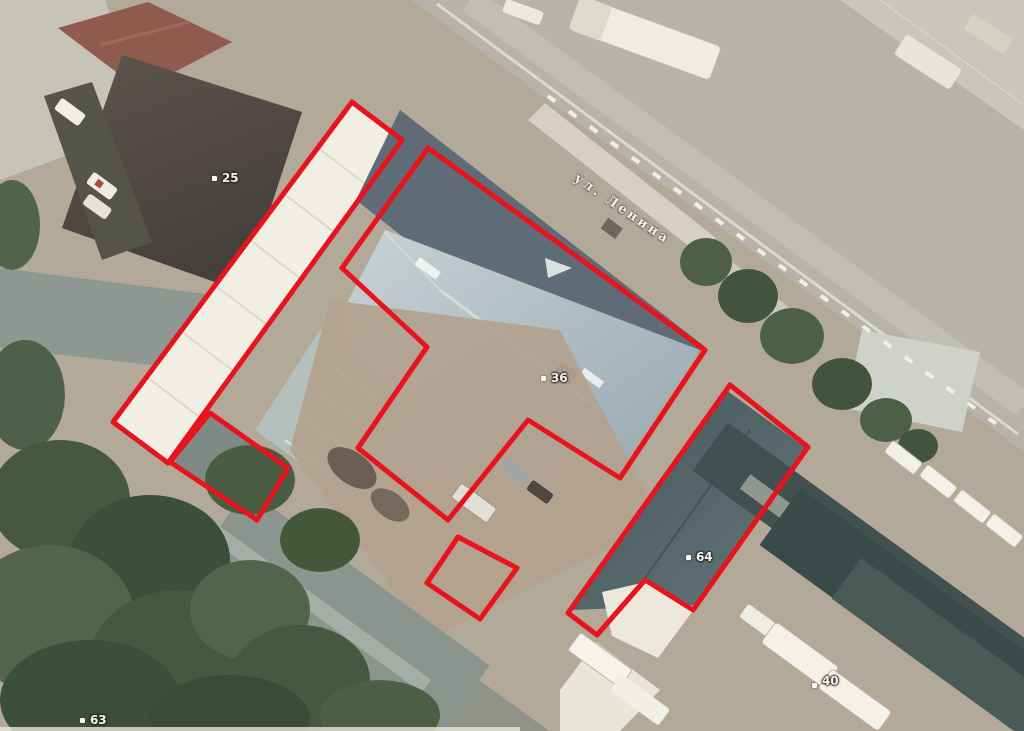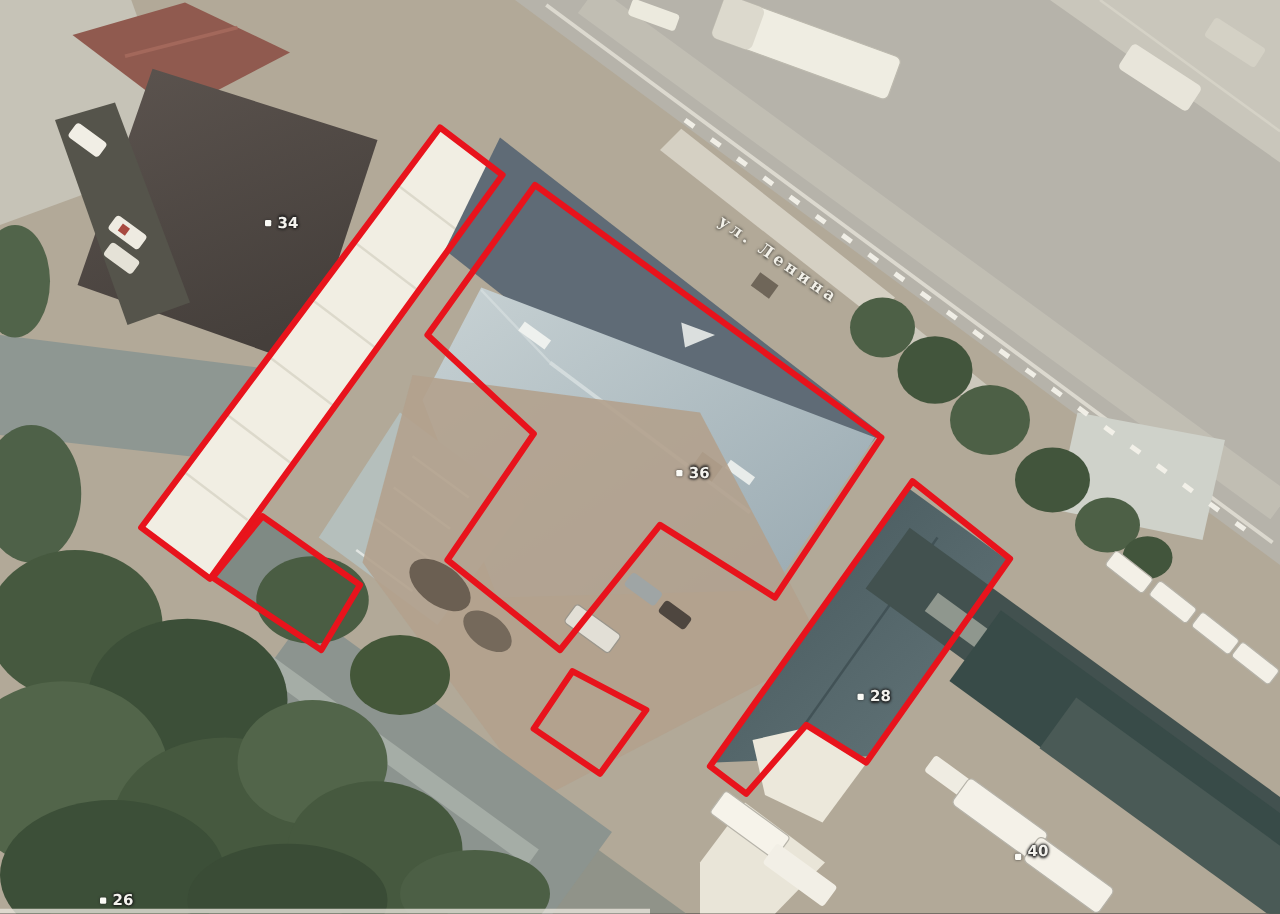--- a/index.html
+++ b/index.html
@@ -194,32 +194,32 @@
     <polygon class="parcel" points="428,148 705,350 620,478 528,420 448,520 358,448 427,347 342,268" stroke="#e8131c" stroke-width="5"></polygon>
     <polygon class="parcel" points="730,385 808,447 693,610 645,580 597,635 568,613" stroke="#e8131c" stroke-width="5"></polygon>
     <polygon class="parcel" points="458,537 517,568 480,619 427,583" stroke="#e8131c" stroke-width="5"></polygon>
     <polygon class="parcel" points="210,413 288,468 257,520 170,462" stroke="#e8131c" stroke-width="5"></polygon>
   </svg>
 
   <div class="street-label">ул. Ленина</div>
 
   <div class="map-label lbl-34">
     <span class="dot"></span>
-    <span>34</span>
+    <span>25</span>
   </div>
   <div class="map-label lbl-36">
     <span class="dot"></span>
     <span>36</span>
   </div>
   <div class="map-label lbl-38">
     <span class="dot"></span>
-    <span>28</span>
+    <span>64</span>
   </div>
   <div class="map-label lbl-40">
     <span class="dot"></span>
     <span>40</span>
   </div>
   <div class="map-label lbl-45">
     <span class="dot"></span>
-    <span>26</span>
+    <span>63</span>
   </div>
 
 </div>
 
 </body></html>

